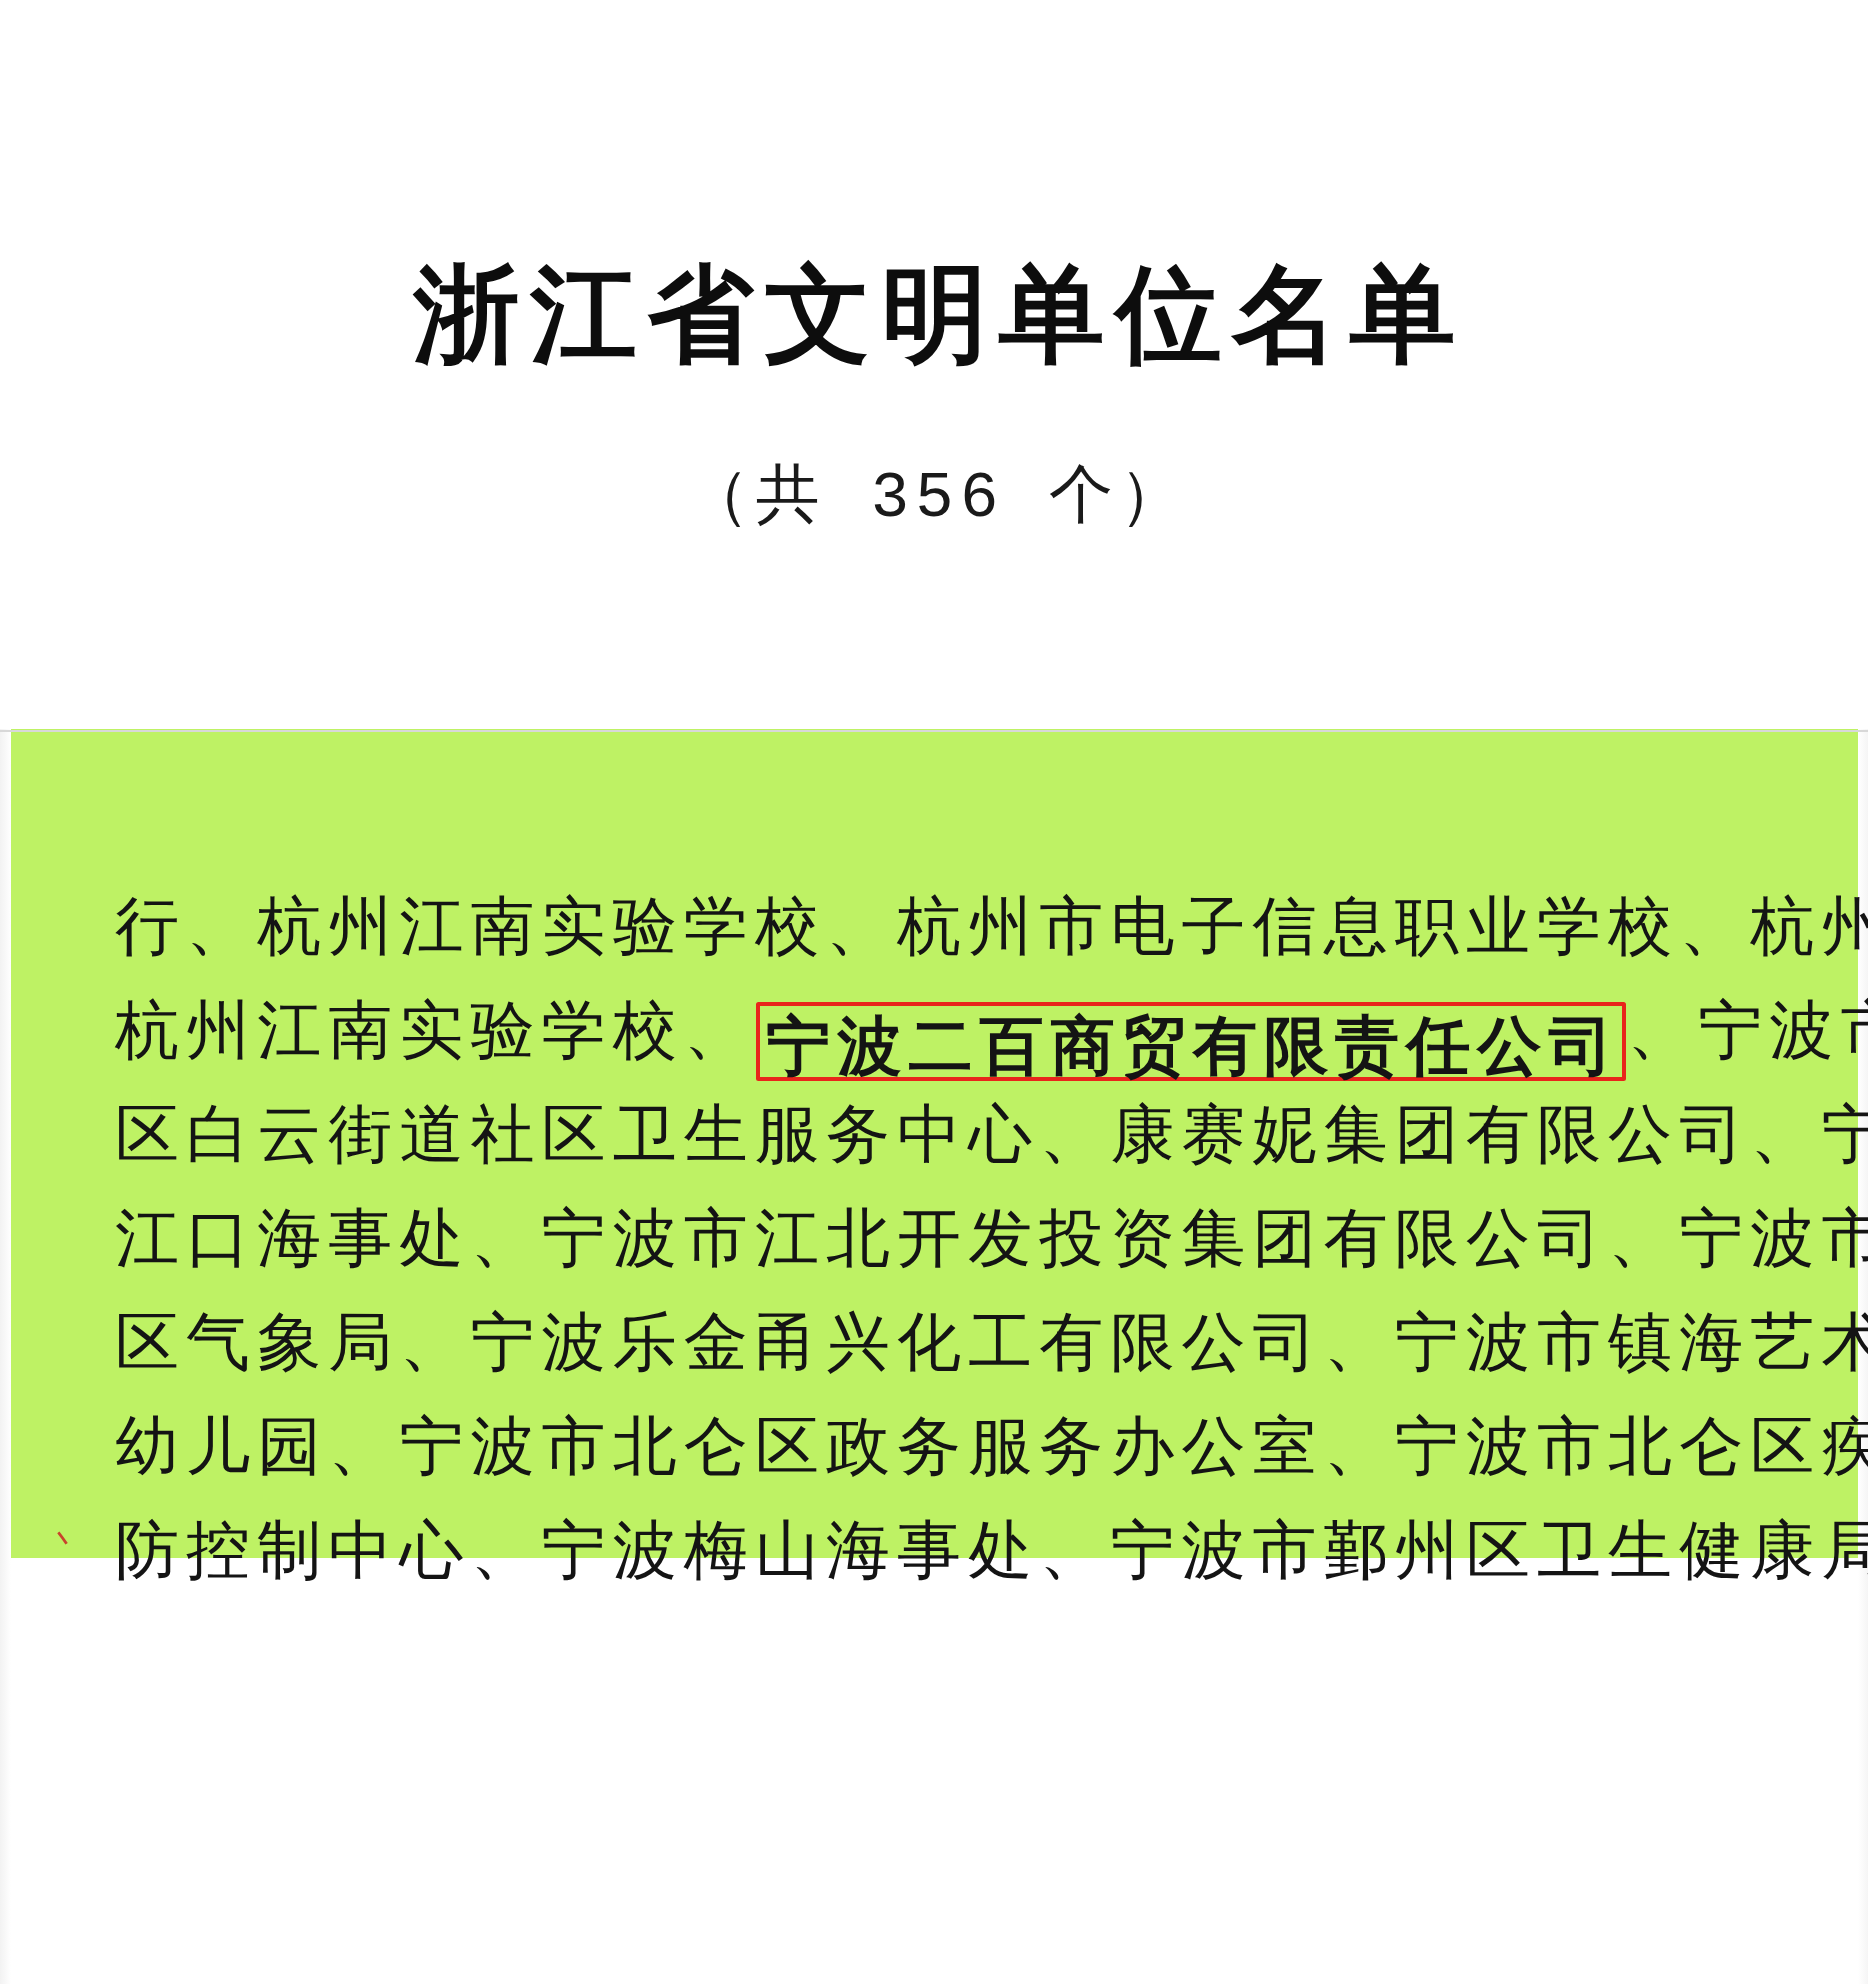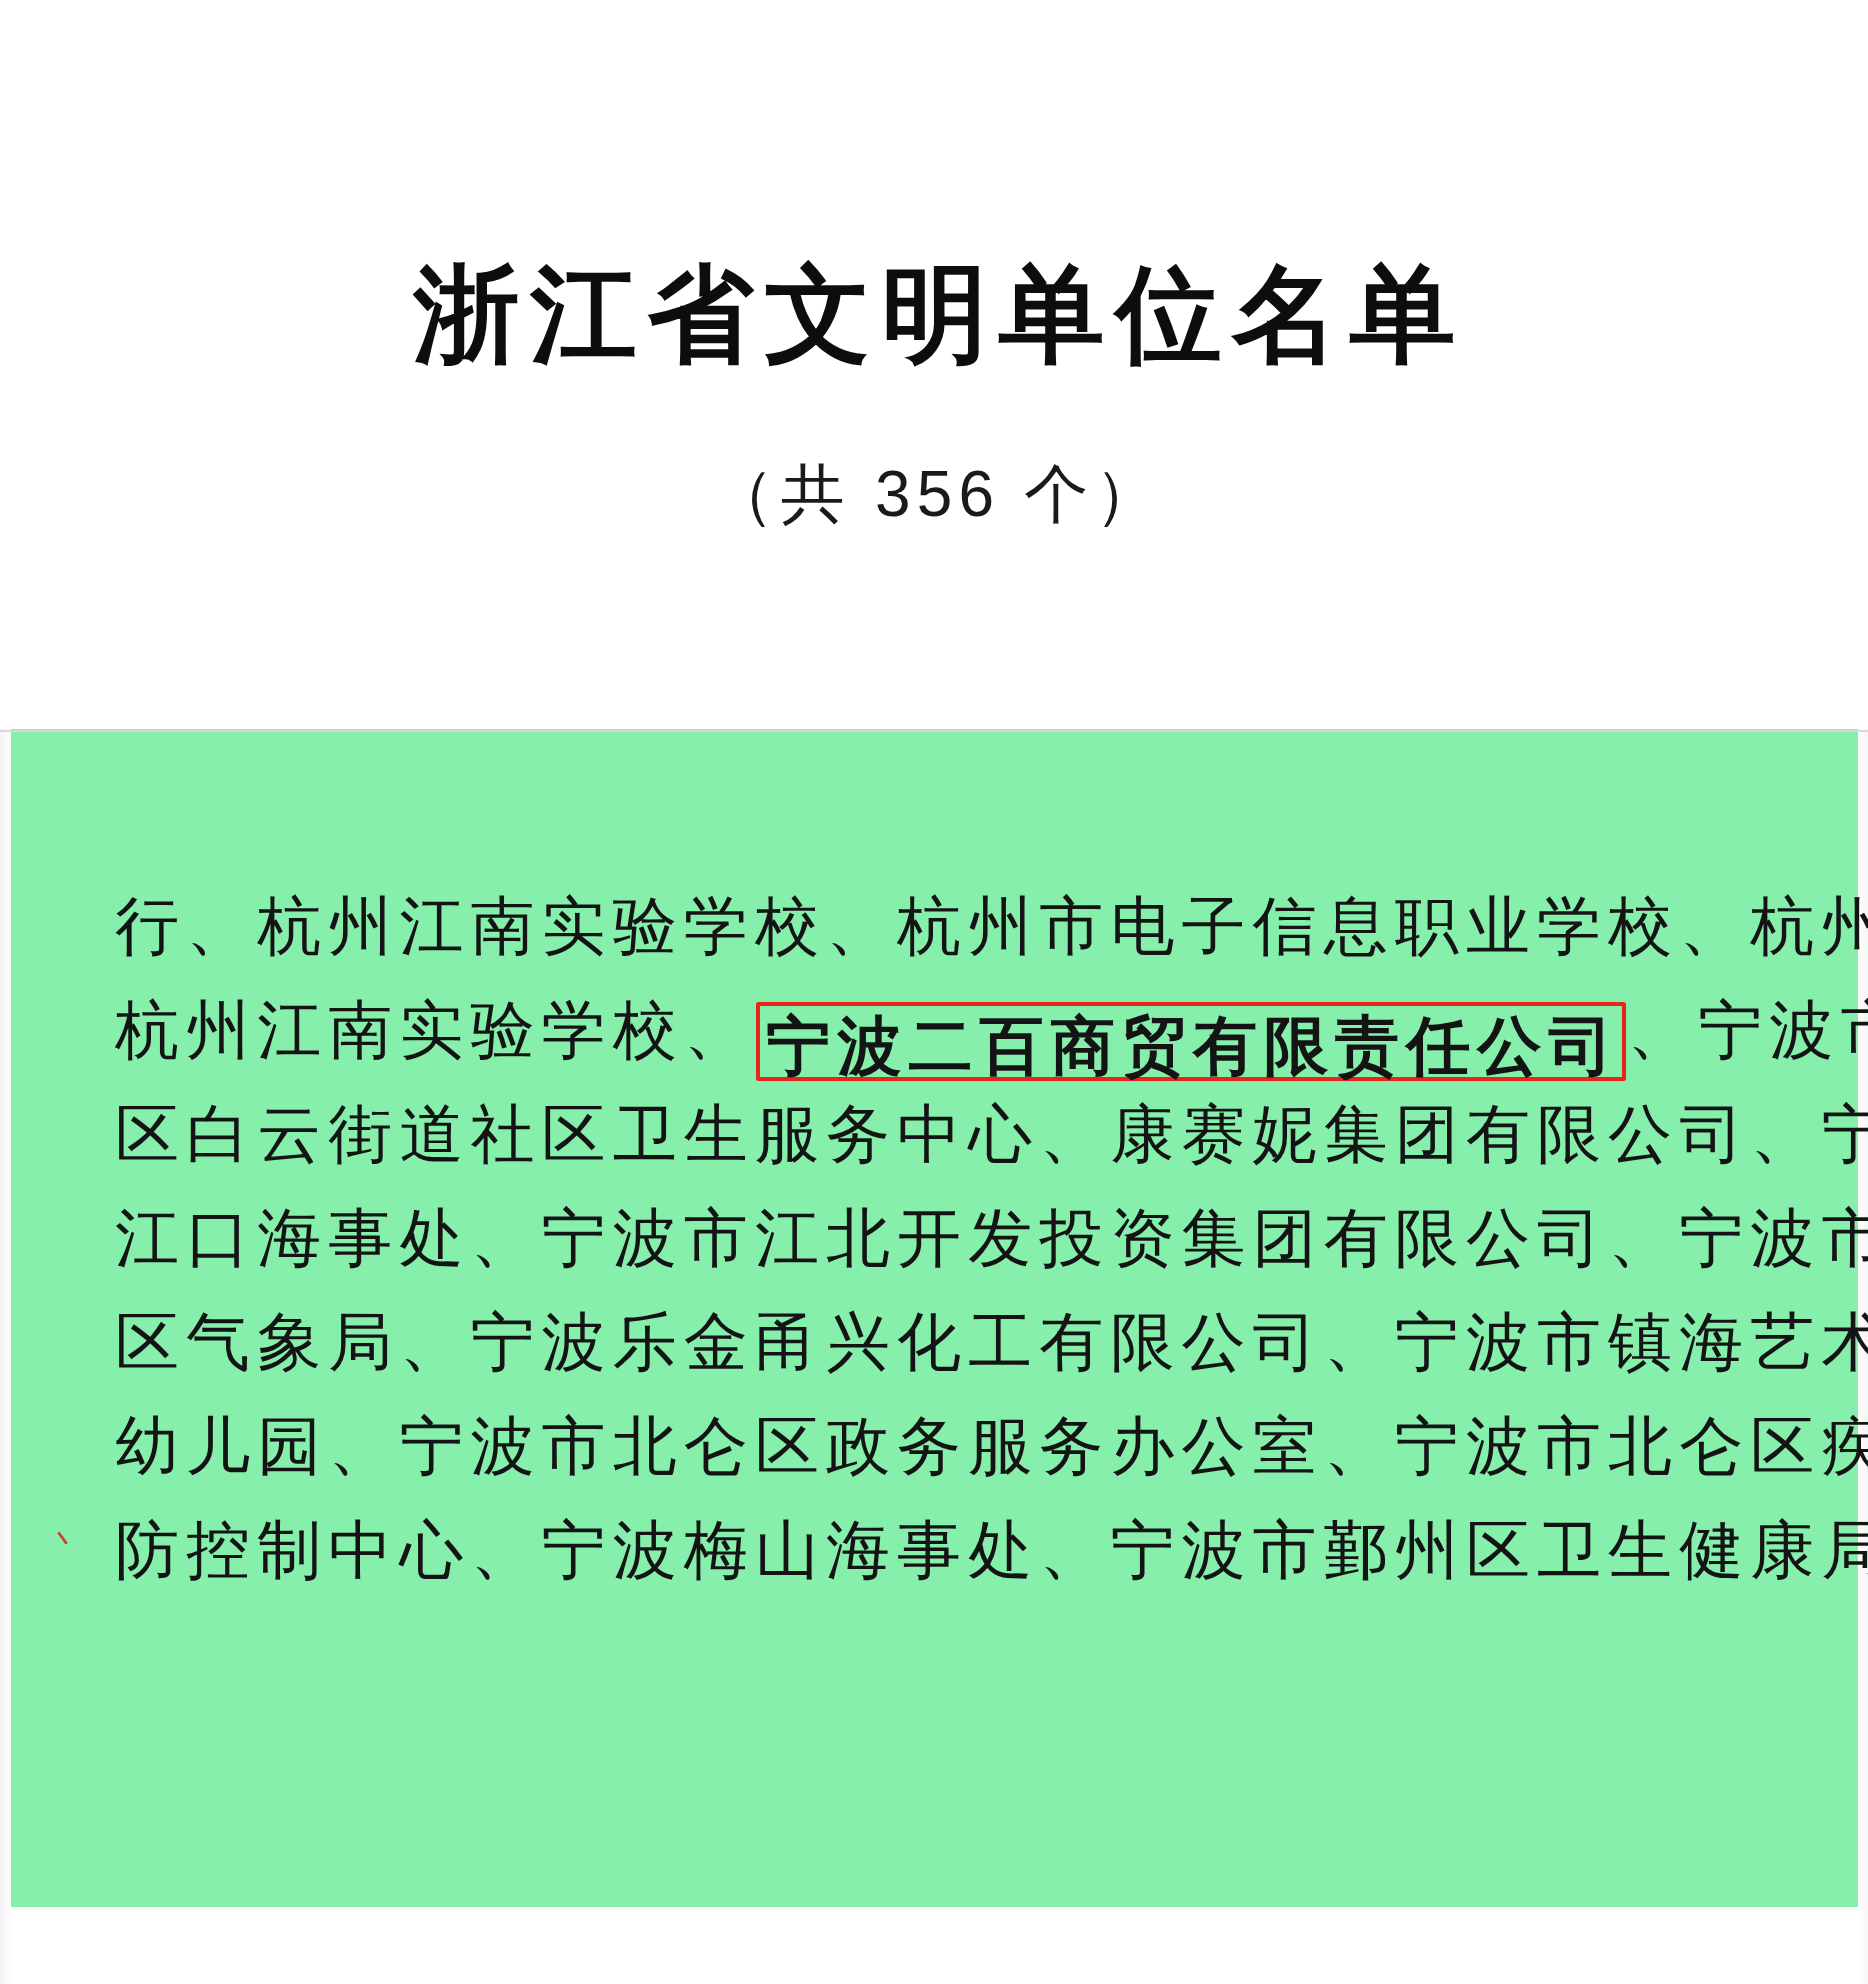--- a/index.html
+++ b/index.html
@@ -12,22 +12,22 @@
     height: 1985px;
     font-family: "DejaVu Serif", "Liberation Serif", serif;
     color: #111111;
     position: relative;
     overflow: hidden;
   }
 
   .page {
     position: relative;
     width: 1869px;
-    height: 1907px;
-    background: #86efac;
+    height: 1558px;
+    background: #bef264;
   }
 
   
   .header {
     position: absolute;
     top: 0;
     left: 0;
     width: 1869px;
     height: 729px;
     background: #ffffff;
@@ -47,21 +47,21 @@
     color: #0d0d0d;
     text-indent: 11px;
   }
 
   .doc-subtitle {
     position: absolute;
     top: 451px;
     left: 0;
     width: 1869px;
     text-align: center;
-    font-family: Liberation Sans, sans-serif;
+    font-family: Liberation Mono, monospace;
     font-weight: 400;
     font-size: 64px;
     letter-spacing: 6.2px;
     color: #1a1a1a;
     text-indent: 6.2px;
   }
 
   .header-rule {
     position: absolute;
     top: 730px;

